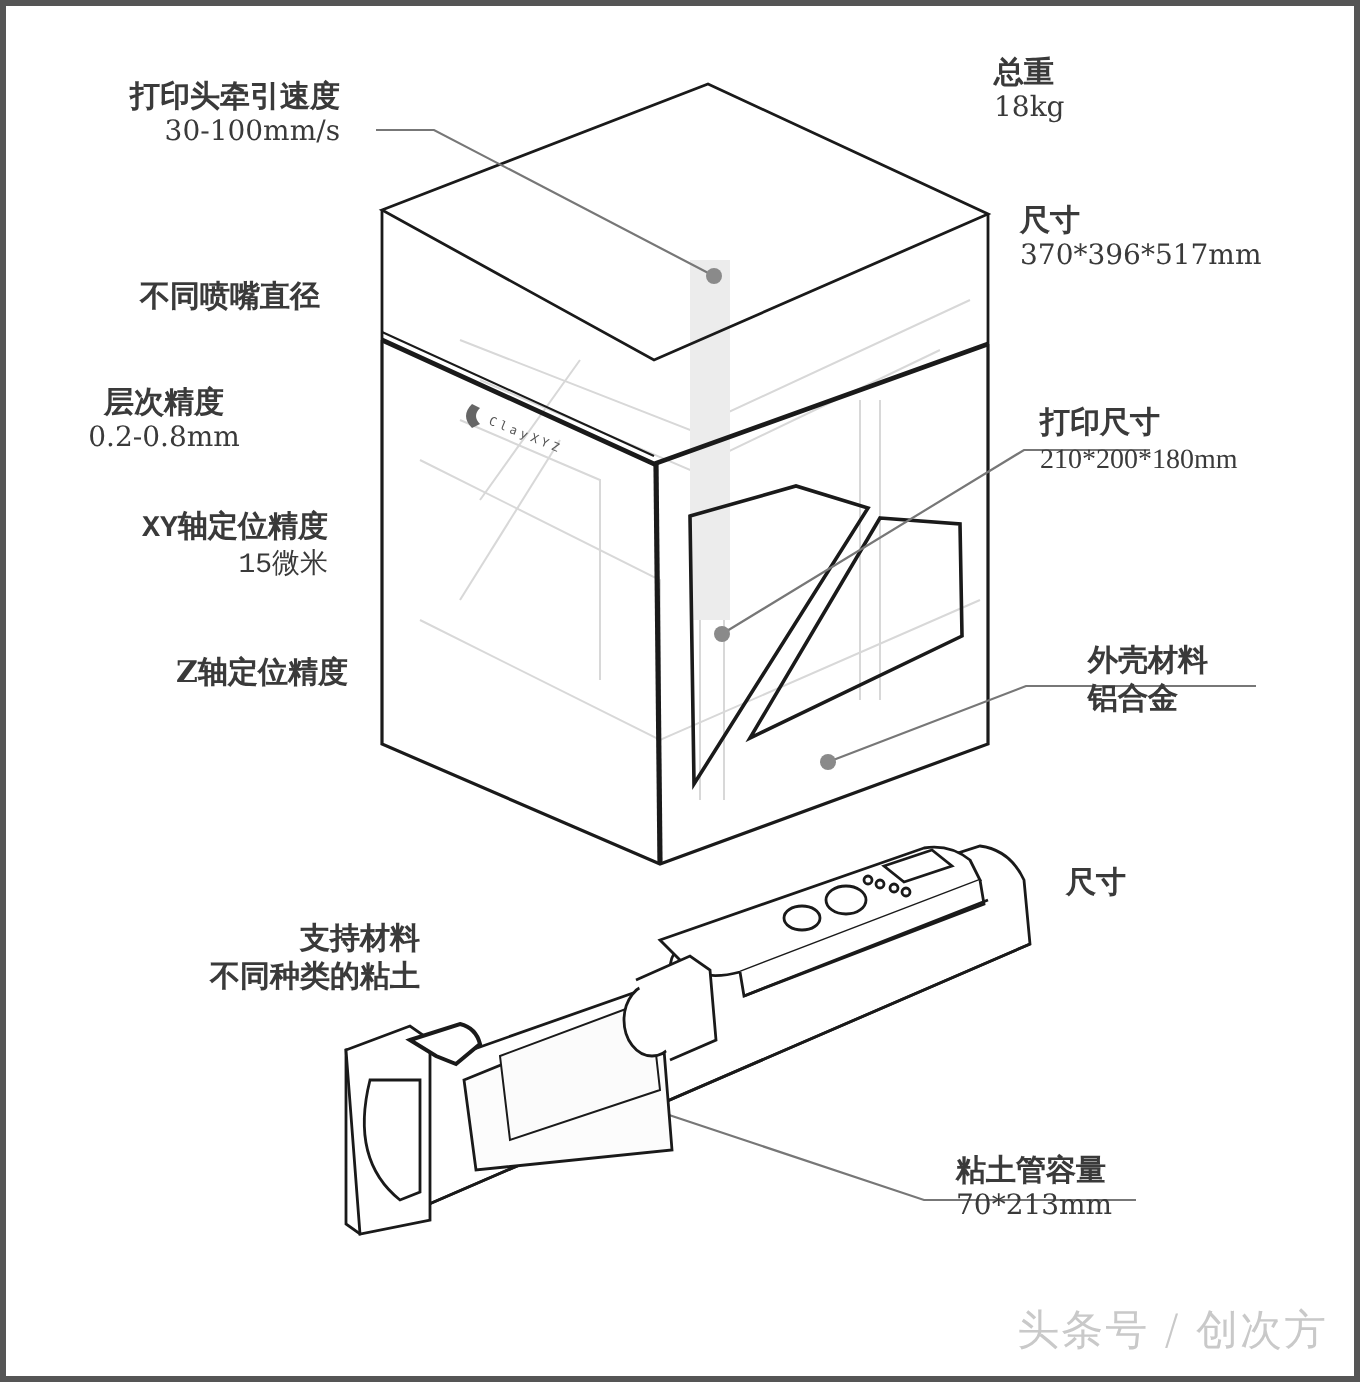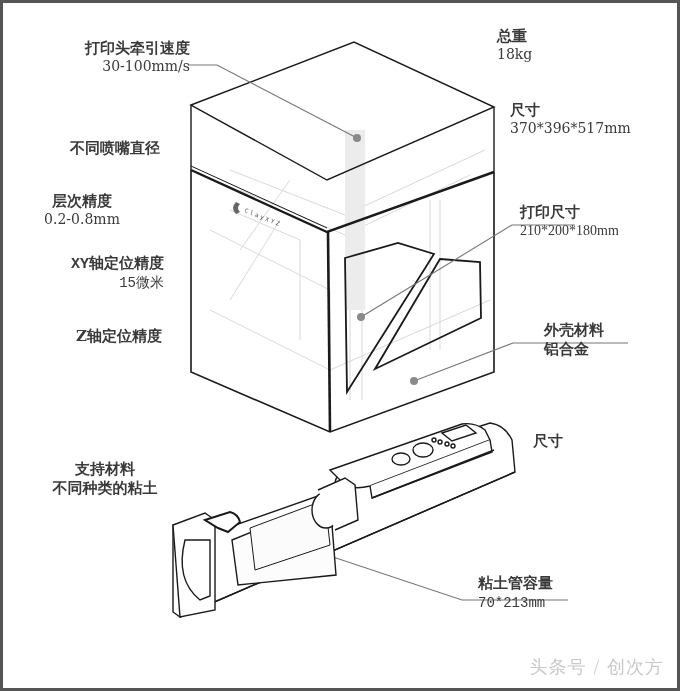--- a/index.html
+++ b/index.html
@@ -7,21 +7,21 @@
          font-family: "DejaVu Serif", "Liberation Serif", serif; color: #333; }
   .frame { position: absolute; left: 0; top: 0; width: 680px; height: 691px;
            box-sizing: border-box; border: 3px solid #555; border-right-width: 3px; background: #fff; }
   svg.art { position: absolute; left: 0; top: 0; }
   .lbl { position: absolute; white-space: nowrap; line-height: 1.25; }
   .t { font-size: 15px; font-weight: bold; color: #3a3a3a; display: block; }
   .v { font-size: 14px; color: #3a3a3a; display: block; }
   .r { text-align: right; }
   .l { text-align: left; }
   .watermark { position: absolute; right: 16px; bottom: 12px; font-family: "DejaVu Sans", sans-serif;
-               font-size: 18px; color: #c9c9c9; font-weight: 300; letter-spacing: 1px; margin-left: 24px; }
+               font-size: 21px; color: #c9c9c9; font-weight: 300; letter-spacing: 1px; margin-left: 24px; }
 </style>
 </head>
 <body>
 
 <div class="frame"></div>
 
 <svg class="art" width="680" height="691" viewBox="0 0 680 691">
 
   <g stroke="#d8d8d8" stroke-width="1" fill="none">
     <path d="M230 170 L345 215 L485 150"></path>
@@ -96,39 +96,39 @@
     <path d="M250 528 L325 500 L330 545 L255 570 Z" fill="#fbfbfb" stroke-width="1"></path>
     <ellipse cx="326" cy="510" rx="14" ry="18" fill="#fff"></ellipse>
     <path d="M318 490 L345 478 L355 485 L358 520 L335 530"></path>
 
     <path d="M173 525 L205 513 L215 520 L215 610 L180 617 Z"></path>
     <path d="M205 520 L230 512 Q238 514 240 522 L228 532 L218 528 Z" stroke-width="2"></path>
     <path d="M185 540 Q175 580 200 600 L210 596 L210 540 Z" fill="#fff"></path>
   </g>
 </svg>
 
-<div class="lbl r" style="left:0; width:170px; top:39px;padding-left:20px;">
+<div class="lbl r" style="left:0; width:170px; top:39px;">
   <span class="t">打印头牵引速度</span>
   <span class="v">30-100mm/s</span>
 </div>
 <div class="lbl r" style="left:0; width:160px; top:119px;margin-top:20px;">
   <span class="t">不同喷嘴直径</span>
 </div>
 <div class="lbl r" style="left:0; width:164px; top:192px;text-align:center;">
   <span class="t">层次精度</span>
   <span class="v">0.2-0.8mm</span>
 </div>
 <div class="lbl r" style="left:0; width:164px; top:256px;font-family:Liberation Mono, monospace;">
   <span class="t">XY轴定位精度</span>
   <span class="v">15微米</span>
 </div>
-<div class="lbl r" style="left:0; width:162px; top:327px;">
+<div class="lbl r" style="left:12px; width:162px; top:327px;">
   <span class="t">Z轴定位精度</span>
 </div>
-<div class="lbl r" style="left:0; width:210px; top:460px;text-align:center;">
+<div class="lbl r" style="left:0; width:210px; top:460px;">
   <span class="t">支持材料</span>
   <span class="t">不同种类的粘土</span>
 </div>
 
 <div class="lbl l" style="left:497px; top:27px;">
   <span class="t">总重</span>
   <span class="v">18kg</span>
 </div>
 <div class="lbl l" style="left:510px; top:101px;">
   <span class="t">尺寸</span>
@@ -138,18 +138,18 @@
   <span class="t">打印尺寸</span>
   <span class="v">210*200*180mm</span>
 </div>
 <div class="lbl l" style="left:544px; top:321px;">
   <span class="t">外壳材料</span>
   <span class="t">铝合金</span>
 </div>
 <div class="lbl l" style="left:533px; top:432px;">
   <span class="t">尺寸</span>
 </div>
-<div class="lbl l" style="left:478px; top:576px;font-family:Liberation Mono, monospace;">
+<div class="lbl l" style="left:478px; top:576px;">
   <span class="t">粘土管容量</span>
   <span class="v">70*213mm</span>
 </div>
 
 <div class="watermark">头条号 / 创次方</div>
 
 </body></html>

